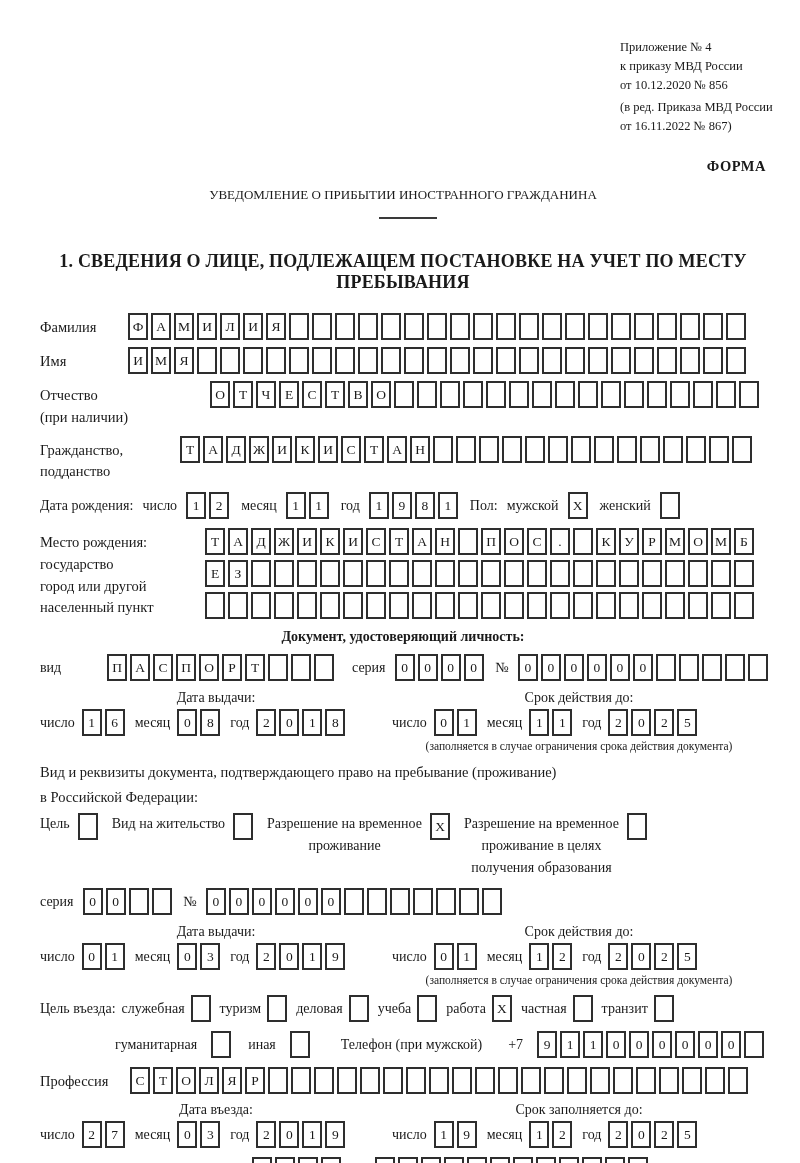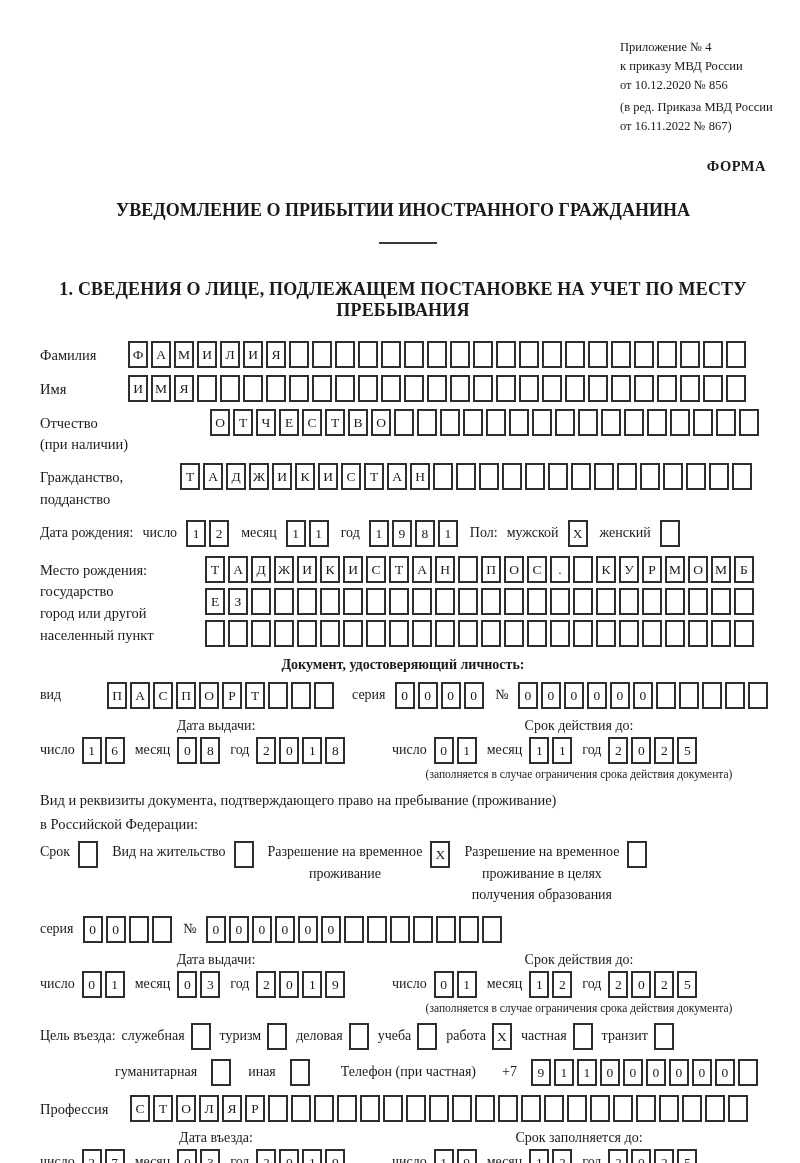--- a/index.html
+++ b/index.html
@@ -10,21 +10,21 @@
     -webkit-font-smoothing:antialiased;
   }
   .page{position:relative;width:800px;min-height:1163px;box-sizing:border-box;padding:38px 34px 20px 40px;}
 
   
   .annex{margin-left:580px;width:190px;font-size:12.5px;line-height:1.5;}
   .annex .ed{margin-top:4px;}
   .forma{font-weight:bold;text-align:right;font-size:14.5px;letter-spacing:.5px;margin-top:22px;}
 
   
-  .title{margin-top:22px;text-align:center;font-weight:bold;font-size:18px;line-height:1.55;}
+  .title{margin-top:10px;text-align:center;font-weight:normal;font-size:13px;line-height:1.55;}
   .title .uline{display:inline-block;width:58px;border-bottom:2px solid #3a3a3a;height:12px;margin-left:10px;}
   .sect{margin-top:26px;text-align:center;font-weight:bold;font-size:18px;letter-spacing:.2px;}
 
   
   .row{display:flex;align-items:flex-start;margin:7px 0;}
   .lbl{font-size:14.5px;line-height:1.5;padding-top:4px;flex:none;}
   .w88{width:88px;}
   .w170{width:170px;}
   .w140{width:140px;}
   .w165{width:165px;}
@@ -420,21 +420,21 @@
     </div>
   </div>
 
   <div class="plain">
     <div>Вид и реквизиты документа, подтверждающего право на пребывание (проживание)</div>
     <div>в Российской Федерации:</div>
   </div>
 
   <div class="opts">
     <div class="opt">
-      <div class="olbl">Срок</div>
+      <div class="olbl">Цель</div>
       <span class="cell"></span>
     </div>
     <div class="opt">
       <div class="olbl">Вид на жительство</div>
       <span class="cell"></span>
     </div>
     <div class="opt">
       <div class="olbl">
         <div>Разрешение на временное</div>
         <div>проживание</div>
@@ -541,21 +541,21 @@
     <span class="cell"></span>
     <span class="t">транзит</span>
     <span class="cell"></span>
   </div>
 
   <div class="inline-row indent75" style="gap:14px;">
     <span class="t">гуманитарная</span>
     <span class="cell"></span>
     <span class="t">иная</span>
     <span class="cell"></span>
-    <span class="t" style="margin-left:14px;">Телефон (при частная)</span>
+    <span class="t" style="margin-left:14px;">Телефон (при мужской)</span>
     <span class="t" style="margin-left:12px;">+7</span>
     <span class="cells">
         <span class="cell">9</span>
         <span class="cell">1</span>
         <span class="cell">1</span>
         <span class="cell">0</span>
         <span class="cell">0</span>
         <span class="cell">0</span>
         <span class="cell">0</span>
         <span class="cell">0</span>

